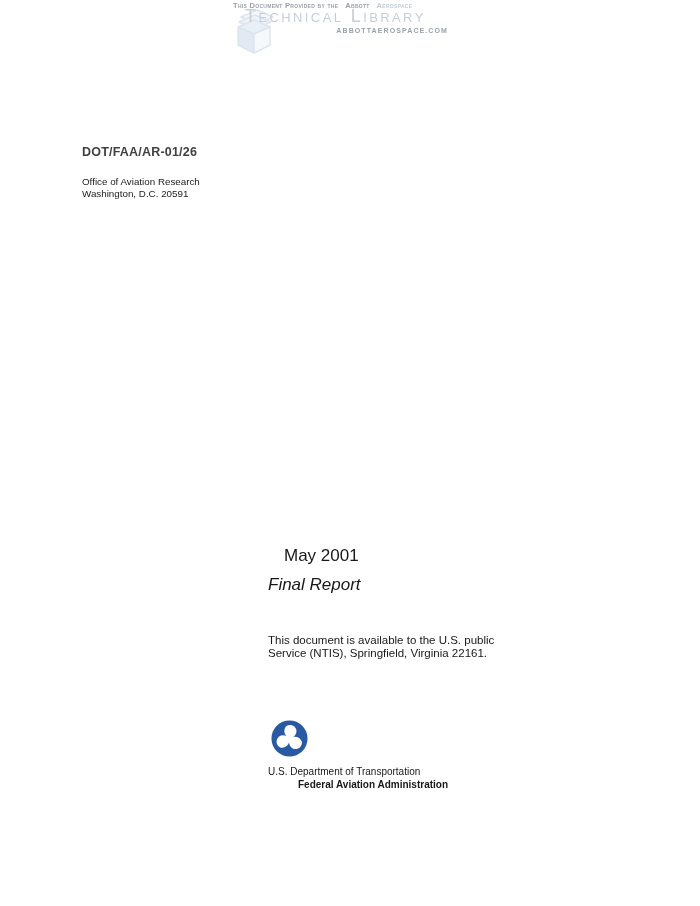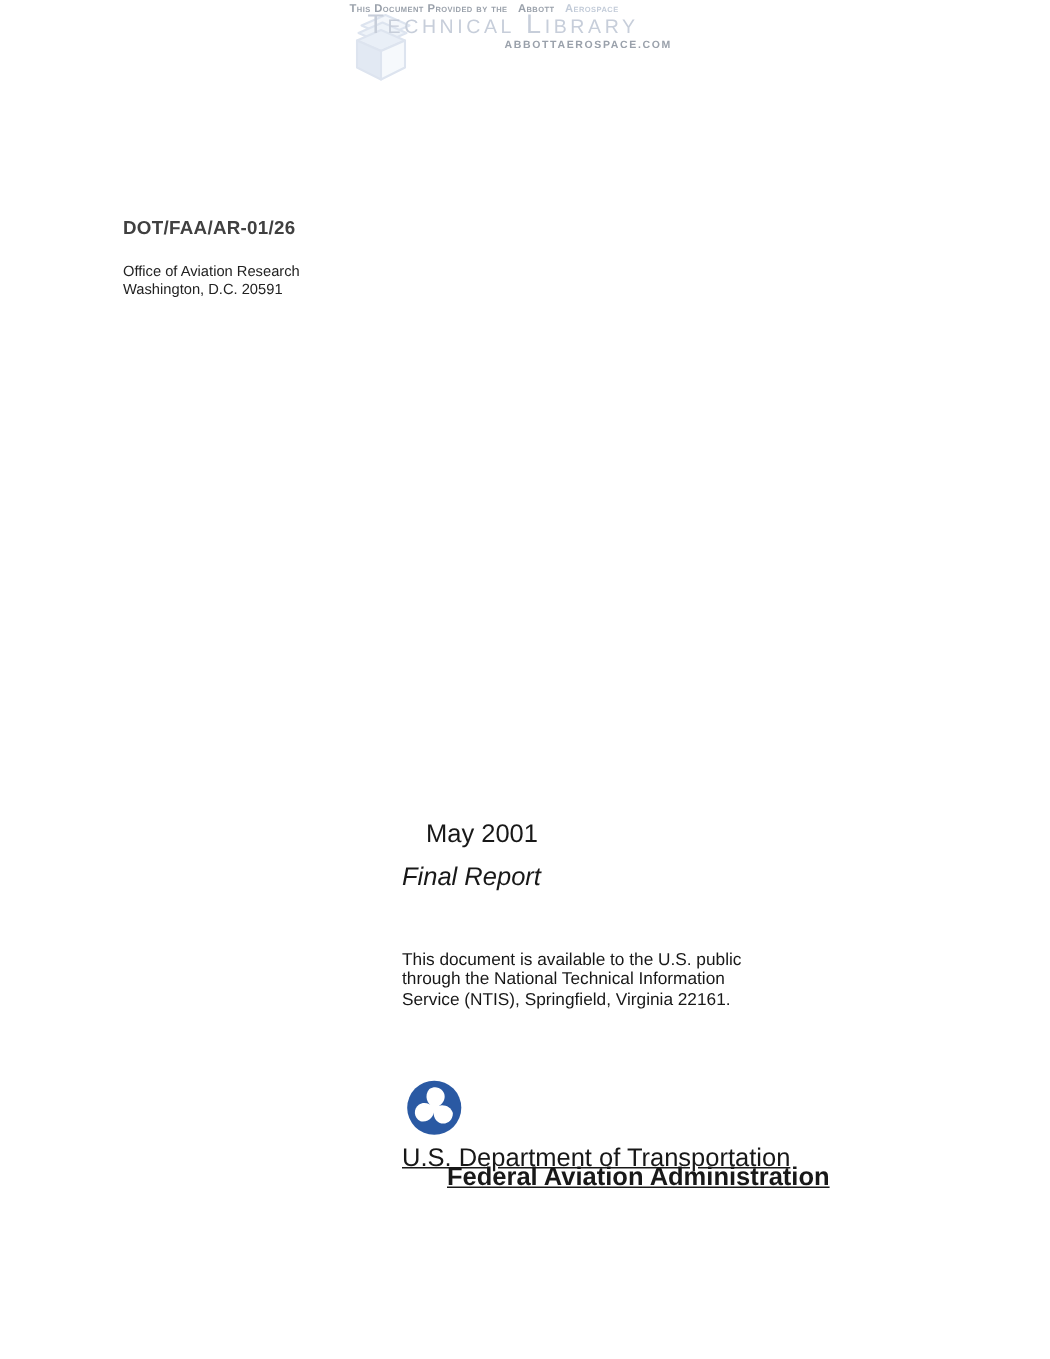--- a/index.html
+++ b/index.html
@@ -124,25 +124,24 @@
   
   .dot-logo {
     position: absolute;
     left: 271px;
     top: 720px;
   }
   .footer-dept {
     position: absolute;
     left: 268px;
     top: 766px;
-    font-size: 17px;
+    font-size: 10px;
     line-height: 12.6px;
     color: #181818;
     white-space: nowrap;
-    text-decoration: underline;
   }
   .footer-dept .agency {
     font-weight: bold;
     padding-left: 30px;
   }
 </style>
 </head>
 <body>
 
 <div class="page">
@@ -176,21 +175,20 @@
     <div>Washington, D.C. 20591</div>
   </div>
 
   <div class="doc-title">
   </div>
 
   <div class="date-line">May 2001</div>
   <div class="report-type">Final Report</div>
   <div class="availability">
     <div>This document is available to the U.S. public</div>
-    <div>through the National Technical Information</div>
     <div>Service (NTIS), Springfield, Virginia 22161.</div>
   </div>
 
   <span class="dot-logo">
     <svg width="37" height="37" viewBox="0 0 40 40">
       <circle cx="20" cy="20" r="19.5" fill="#2a59a3"></circle>
       <g fill="#ffffff">
         <circle cx="20" cy="20" r="3.6"></circle>
         <path d="M20,20 C14.5,17.5 12.5,11 16.5,6.5 C21.5,3.5 27,6.5 27.5,11.5 C27.8,15.5 24.5,19 20,20 Z"></path>
         <path d="M20,20 C14.5,17.5 12.5,11 16.5,6.5 C21.5,3.5 27,6.5 27.5,11.5 C27.8,15.5 24.5,19 20,20 Z" transform="rotate(120 20 20)"></path>

